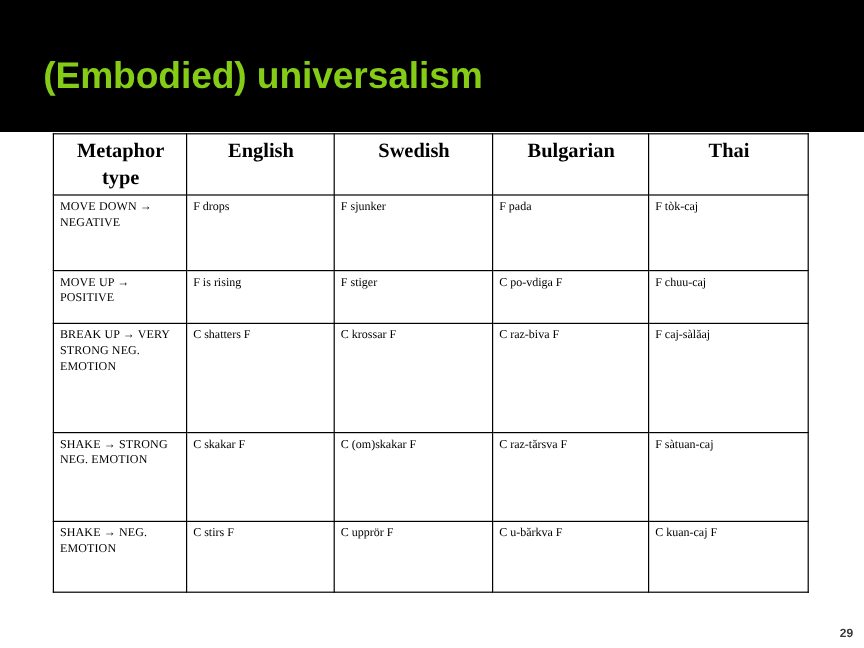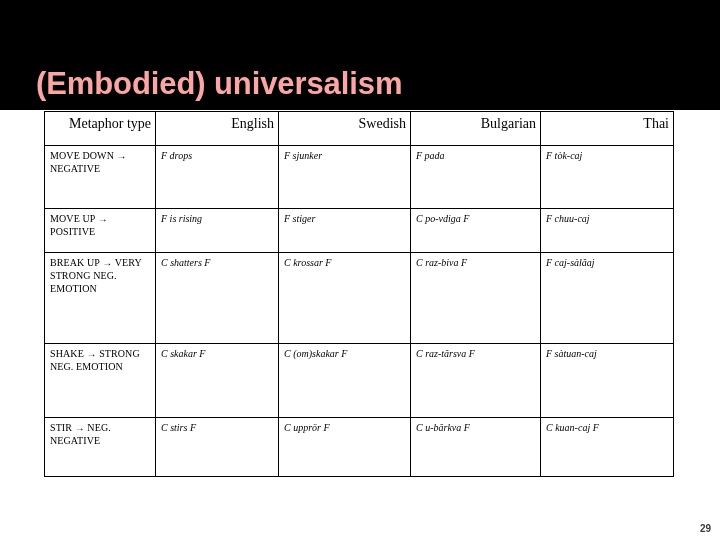--- a/index.html
+++ b/index.html
@@ -29,26 +29,26 @@
     position: absolute;
     left: 0;
     top: 0;
     width: 720px;
     height: 110px;
     background: #000000;
   }
   #slide-title {
     position: absolute;
     left: 36px;
-    top: 68px;
+    top: 47px;
     font-family: "Liberation Sans", sans-serif;
     font-size: 31px;
     font-weight: 600;
     letter-spacing: -0.1px;
-    color: #fca5a5;
+    color: #84cc16;
     white-space: nowrap;
     line-height: 1;
   }
 
   
   #metaphor-table {
     position: absolute;
     left: 44px;
     top: 111px;
     width: 629px;
@@ -61,36 +61,35 @@
     border: 1px solid #000000;
     vertical-align: top;
     padding: 3px 4px 2px 5px;
     font-family: "Liberation Serif", serif;
     font-size: 10px;
     line-height: 1.32;
     color: #000000;
     word-wrap: break-word;
   }
   #metaphor-table thead th {
-    font-weight: normal;
-    text-align: right;
-    font-size: 14px;
+    font-weight: bold;
+    text-align: center;
+    font-size: 17px;
   }
   .col-type   { width: 111px; }
   .col-eng    { width: 123px; }
   .col-swe    { width: 132px; }
   .col-bul    { width: 130px; }
   .col-tha    { width: 133px; }
 
   .cell-type {
     font-variant: normal;
     letter-spacing: 0.1px;
   }
   .cell-ex {
-    font-style: italic;
   }
 
   
   .row-h-head td, .row-h-head th { height: 28px; }
   .row-1 td { height: 57px; }
   .row-2 td { height: 38px; }
   .row-3 td { height: 85px; }
   .row-4 td { height: 68px; }
   .row-5 td { height: 53px; }
 
@@ -154,21 +153,21 @@
         <td class="cell-ex">F caj-sàlăaj</td>
       </tr>
       <tr class="row-4">
         <td class="cell-type">SHAKE → STRONG NEG. EMOTION</td>
         <td class="cell-ex">C skakar F</td>
         <td class="cell-ex">C (om)skakar F</td>
         <td class="cell-ex">C raz-tărsva F</td>
         <td class="cell-ex">F sàtuan-caj</td>
       </tr>
       <tr class="row-5">
-        <td class="cell-type">STIR → NEG. NEGATIVE</td>
+        <td class="cell-type">SHAKE → NEG. EMOTION</td>
         <td class="cell-ex">C stirs F</td>
         <td class="cell-ex">C upprör F</td>
         <td class="cell-ex">C u-bărkva F</td>
         <td class="cell-ex">C kuan-caj F</td>
       </tr>
     </tbody>
   </table>
 
   <div id="page-number">29</div>
 

